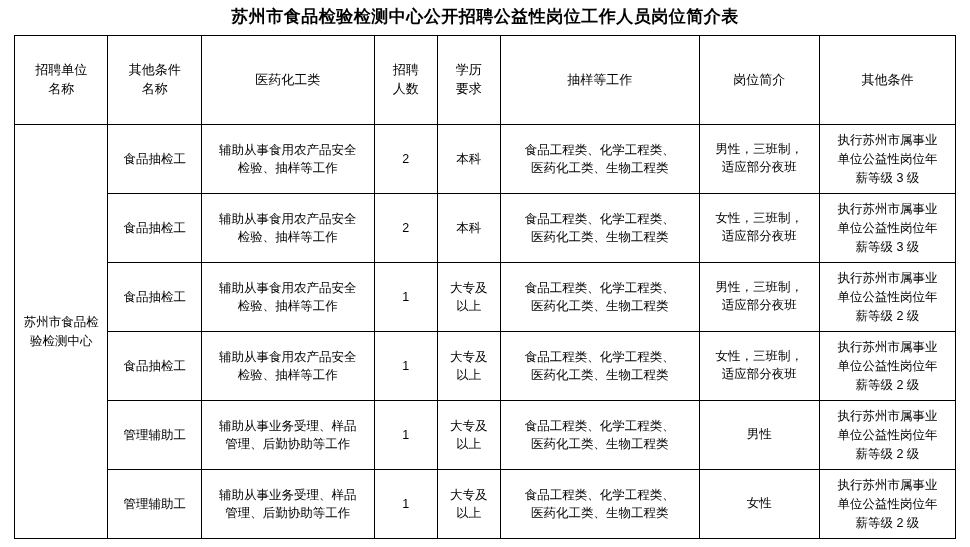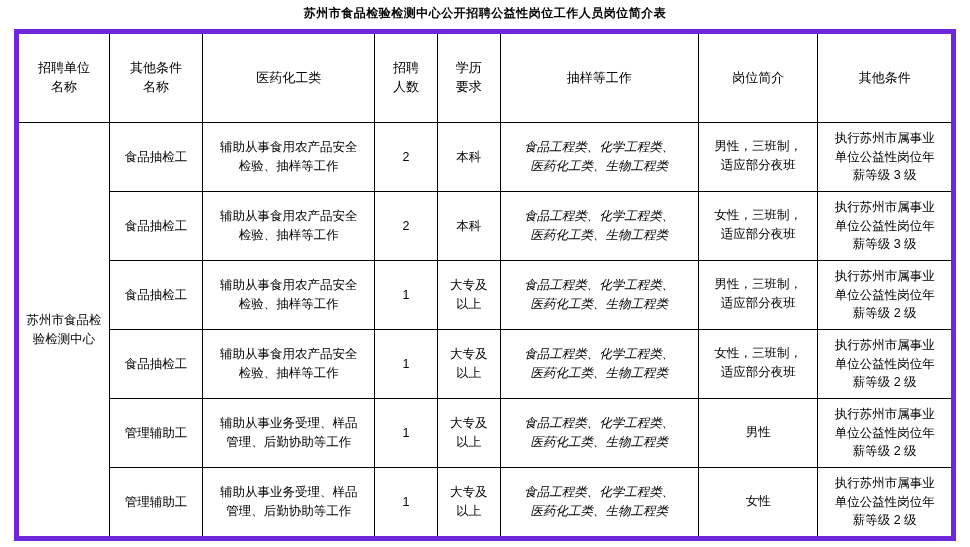--- a/index.html
+++ b/index.html
@@ -16,31 +16,31 @@
   }
   .page {
     position: relative;
     width: 970px;
     height: 547px;
     box-sizing: border-box;
     padding: 0 14px;
   }
   .doc-title {
     text-align: center;
-    font-size: 12px;
+    font-size: 17px;
     font-weight: bold;
     letter-spacing: 0.5px;
     padding: 6px 0 8px 0;
     line-height: 1.25;
   }
   table.jobs {
     width: 942px;
     border-collapse: collapse;
     table-layout: fixed;
-    border: 5px solid #6d28d9;
+    border: 1px solid #6d28d9;
   }
   table.jobs th, table.jobs td {
     border: 1px solid #000;
     text-align: center;
     vertical-align: middle;
     font-size: 12.5px;
     line-height: 1.5;
     padding: 3px 4px;
     word-break: break-all;
   }
@@ -57,21 +57,21 @@
   .col5 { width: 62px; }
   .col6 { width: 196px; }
   .col7 { width: 118px; }
   .col8 { width: 134px; }
 
   td.unit-cell {
     font-size: 12.5px;
     line-height: 1.6;
   }
   td.brief { line-height: 1.6; }
-  td.major { line-height: 1.6; font-style: italic; }
+  td.major { line-height: 1.6; }
   td.other { line-height: 1.6; font-family: Liberation Mono, monospace; }
   td.salary { line-height: 1.55; font-size: 12px; }
   td.edu { line-height: 1.5; }
   .row-tall td { height: 62px; }
   .note {
     font-size: 13.5px;
     padding: 9px 2px 0 2px;
     line-height: 1.5;
     white-space: nowrap;
   }

